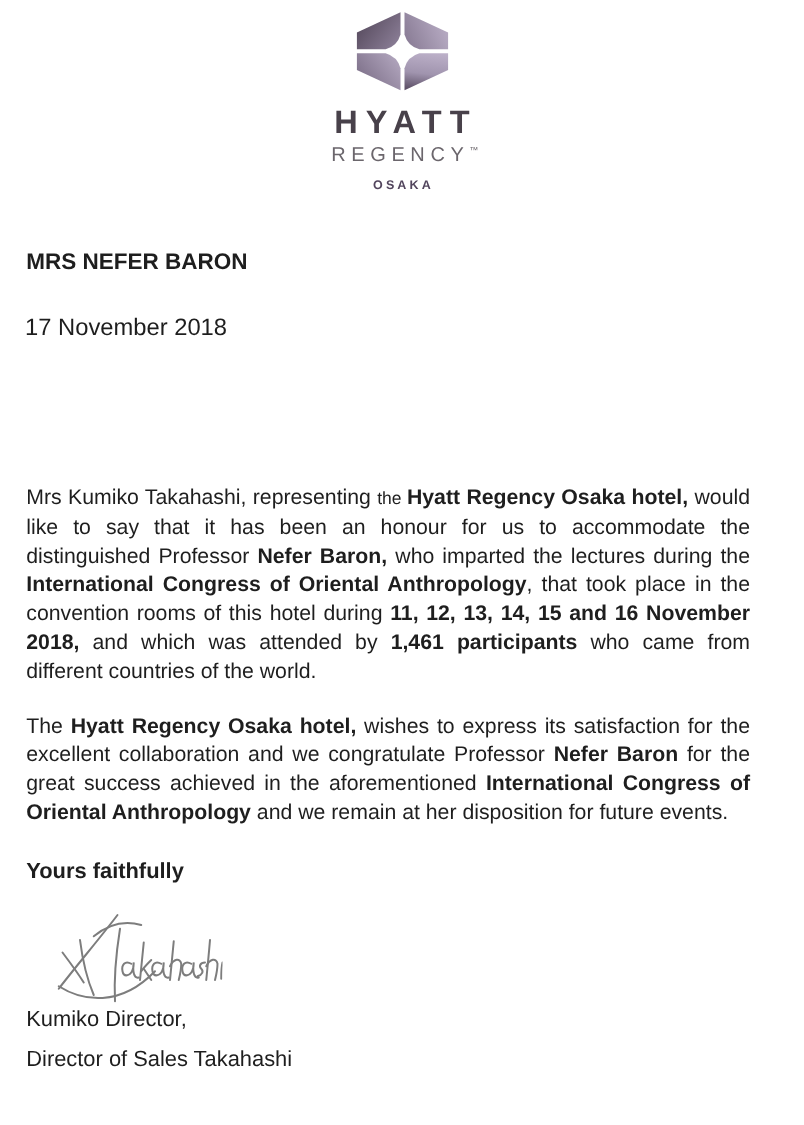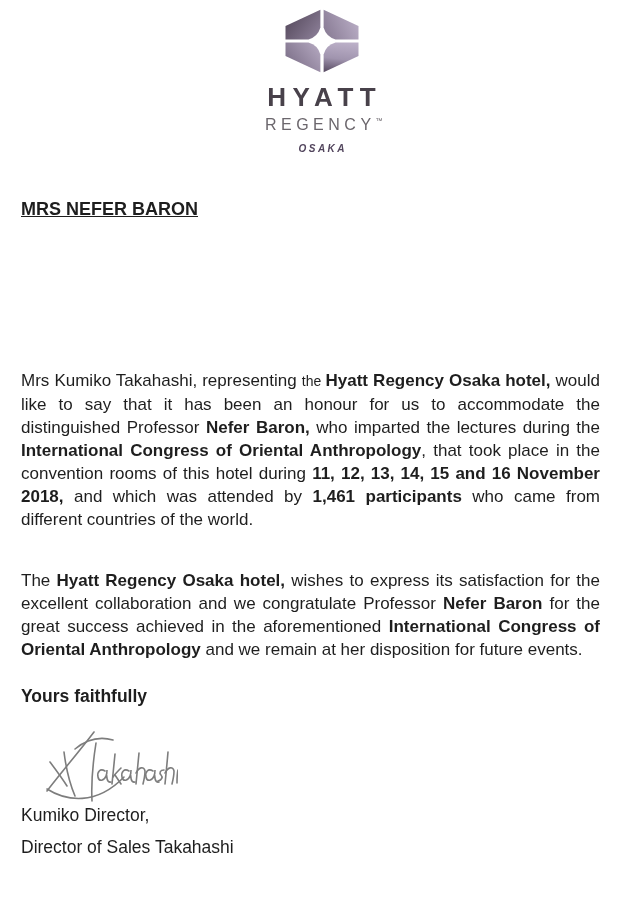--- a/index.html
+++ b/index.html
@@ -6,26 +6,26 @@
   .page{
     position:relative;width:643px;height:900px;background:#ffffff;overflow:hidden;
     font-family:"Liberation Sans",sans-serif;color:#1e1e1e;
   }
   
   .logo{position:absolute;top:8px;left:0;width:100%;text-align:center;}
   .logo svg.mark{display:block;margin:0 auto;}
   .brand{margin-top:8px;font-size:26px;font-weight:600;letter-spacing:6.5px;padding-left:6.5px;color:#48414a;}
   .subbrand{margin-top:3px;font-size:16px;font-weight:400;letter-spacing:4.5px;padding-left:4.5px;color:#6b666c;}
   .subbrand .tm{font-size:7px;vertical-align:7px;letter-spacing:0;}
-  .location{margin-top:9px;font-size:10px;font-weight:700;letter-spacing:2.5px;padding-left:2.5px;color:#52455d;font-style:italic;}
+  .location{margin-top:9px;font-size:10px;font-weight:700;letter-spacing:2.5px;padding-left:2.5px;color:#52455d;}
   
-  .recipient{position:absolute;top:199px;left:21px;font-size:18px;font-weight:700;text-decoration:underline;}
+  .recipient{position:absolute;top:199px;left:21px;font-size:18px;font-weight:700;}
   .date{position:absolute;top:252px;left:20px;font-size:19px;}
   .para{position:absolute;left:21px;width:579px;text-align:justify;font-size:17px;line-height:23px;}
-  #para1{top:352px;}
+  #para1{top:369px;}
   #para2{top:552px;}
   .para .b{font-weight:700;}
   .para .sm{font-size:14px;}
   .closing{position:absolute;top:686px;left:21px;font-size:17.5px;font-weight:bold;}
   .signature{position:absolute;top:720px;left:38px;}
   .sender-name{position:absolute;top:805px;left:21px;font-size:17.5px;}
   .sender-title{position:absolute;top:837px;left:21px;font-size:17.5px;}
 </style>
 </head>
 <body>
@@ -57,20 +57,21 @@
       <path d="M 1.6,-31.2 L 36.5,-15 L 36.5,-1.6 L 13.5,-1.6 Q 4.2,-4.2 1.6,-13.5 Z" fill="url(#gTR)"></path>
       <path d="M -1.6,31.2 L -36.5,15 L -36.5,1.6 L -13.5,1.6 Q -4.2,4.2 -1.6,13.5 Z" fill="url(#gBL)"></path>
       <path d="M 1.6,31.2 L 36.5,15 L 36.5,1.6 L 13.5,1.6 Q 4.2,4.2 1.6,13.5 Z" fill="url(#gBR)"></path>
     </svg>
     <div class="brand">HYATT</div>
     <div class="subbrand"><span>REGENCY</span><span class="tm">™</span></div>
     <div class="location">OSAKA</div>
   </div>
 
   <div class="recipient">MRS NEFER BARON</div>
+  <div class="date">17 November 2018</div>
 
   <p class="para" id="para1"><span class="">Mrs Kumiko Takahashi, representing </span><span class="sm">the </span><span class="b ">Hyatt Regency Osaka hotel,</span><span class=""> would like to say that it has been an honour for us to accommodate the distinguished Professor </span><span class="b ">Nefer Baron,</span><span class=""> who imparted the lectures during the </span><span class="b ">International Congress of Oriental Anthropology</span><span class="">, that took place in the convention rooms of this hotel during </span><span class="b ">11, 12, 13, 14, 15 and 16 November 2018,</span><span class=""> and which was attended by </span><span class="b ">1,461 participants</span><span class=""> who came from different countries of the world.</span></p>
   <p class="para" id="para2"><span class="">The </span><span class="b ">Hyatt Regency Osaka hotel,</span><span class=""> wishes to express its satisfaction for the excellent collaboration and we congratulate Professor </span><span class="b ">Nefer Baron</span><span class=""> for the great success achieved in the aforementioned </span><span class="b ">International Congress of Oriental Anthropology</span><span class=""> and we remain at her disposition for future events.</span></p>
 
   <div class="closing">Yours faithfully</div>
 
   <svg class="signature" width="140" height="95" viewBox="40 720 140 95" aria-hidden="true">
     <g fill="none" stroke="#6f6f6f" stroke-width="1.6" stroke-linecap="round" opacity="0.9">
 
       <path d="M 96,732 C 84,748 62,774 49,791"></path>

